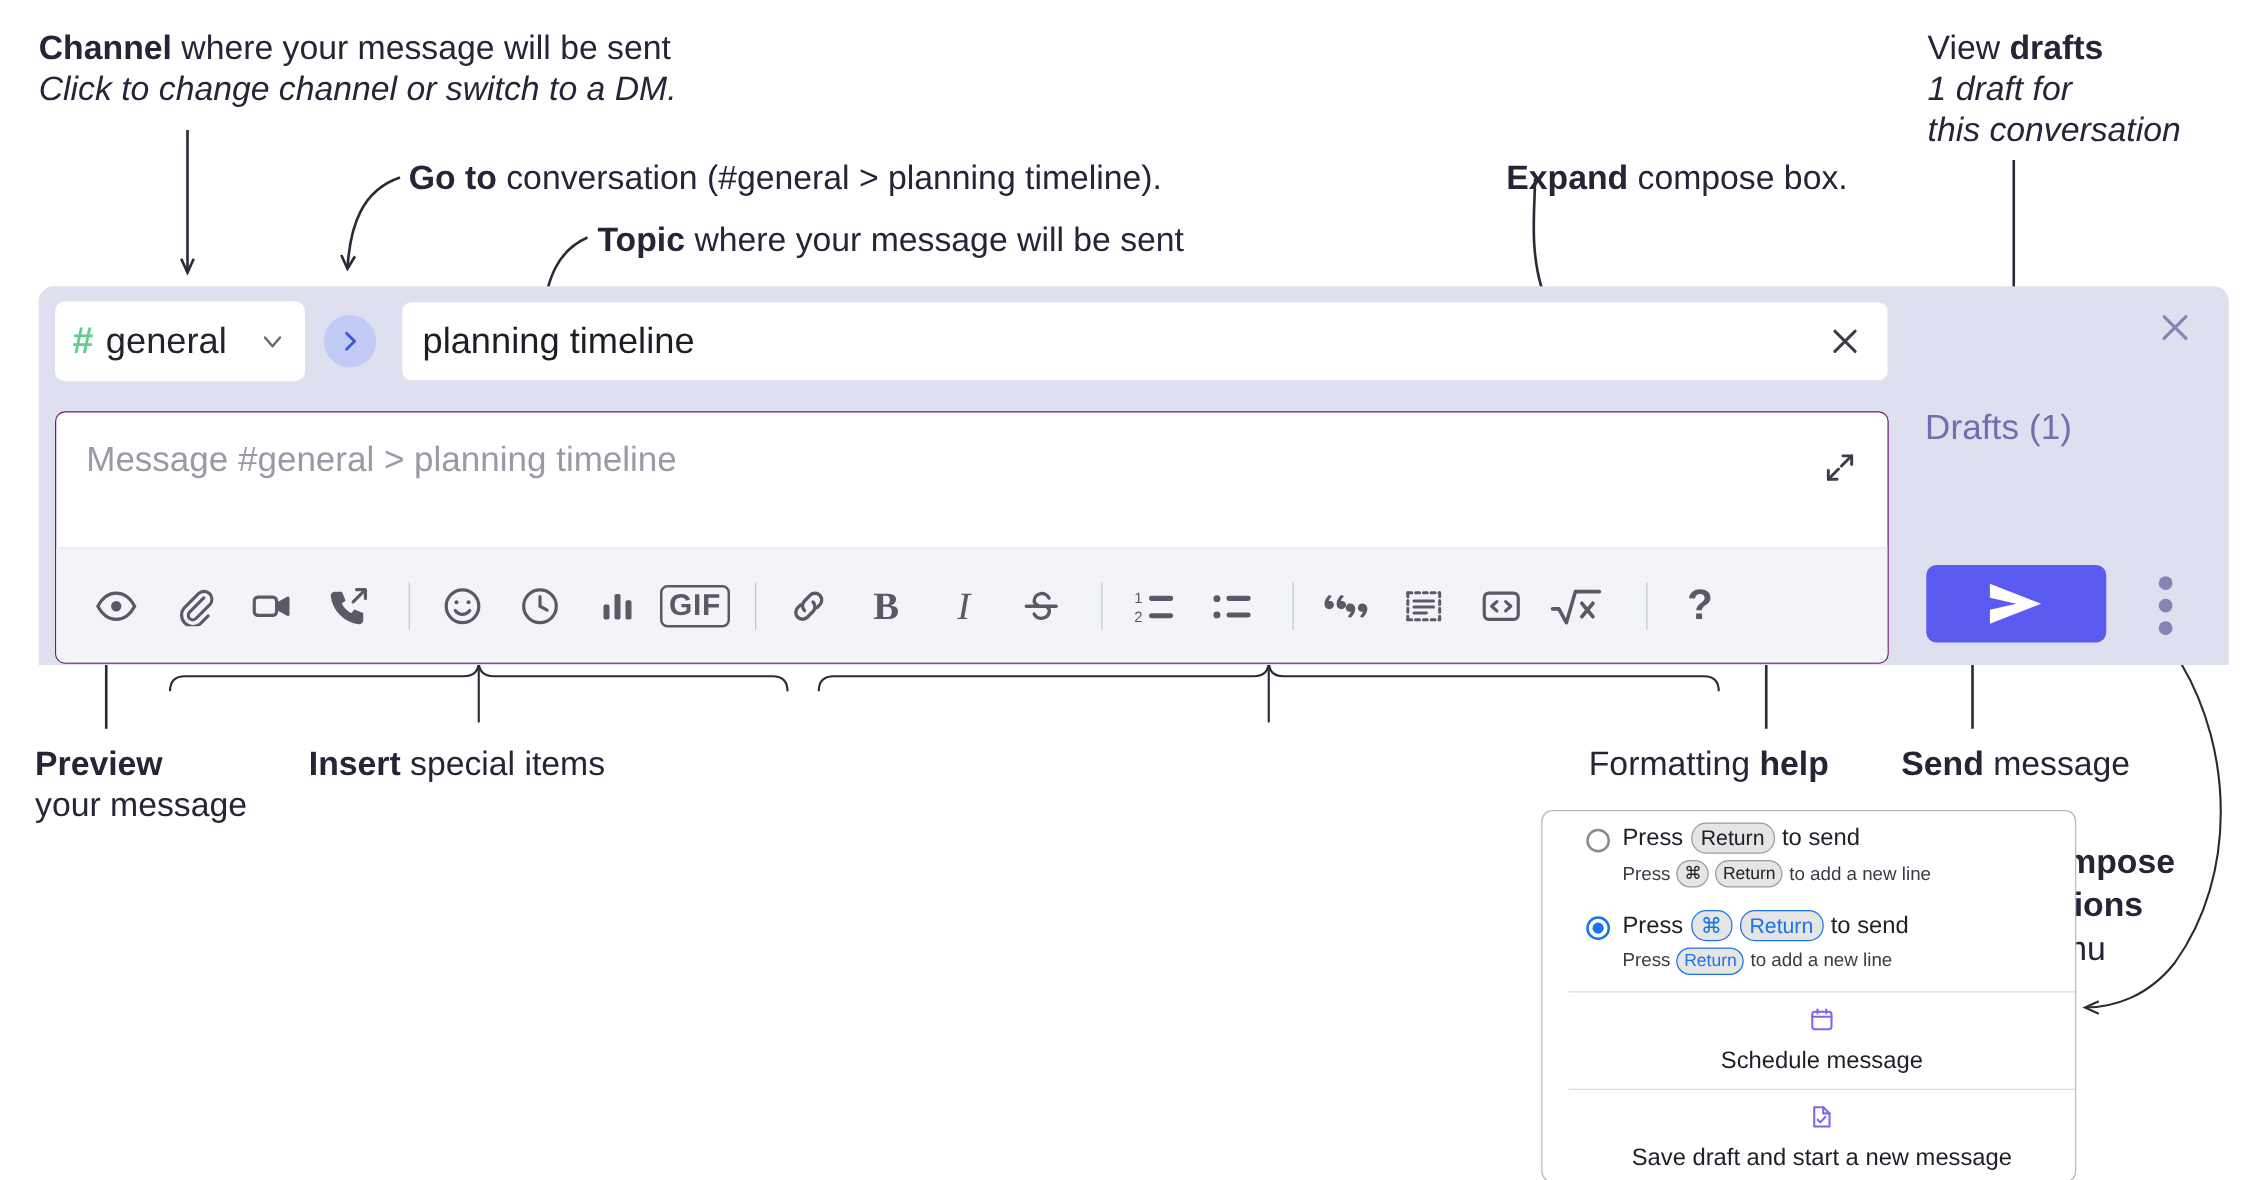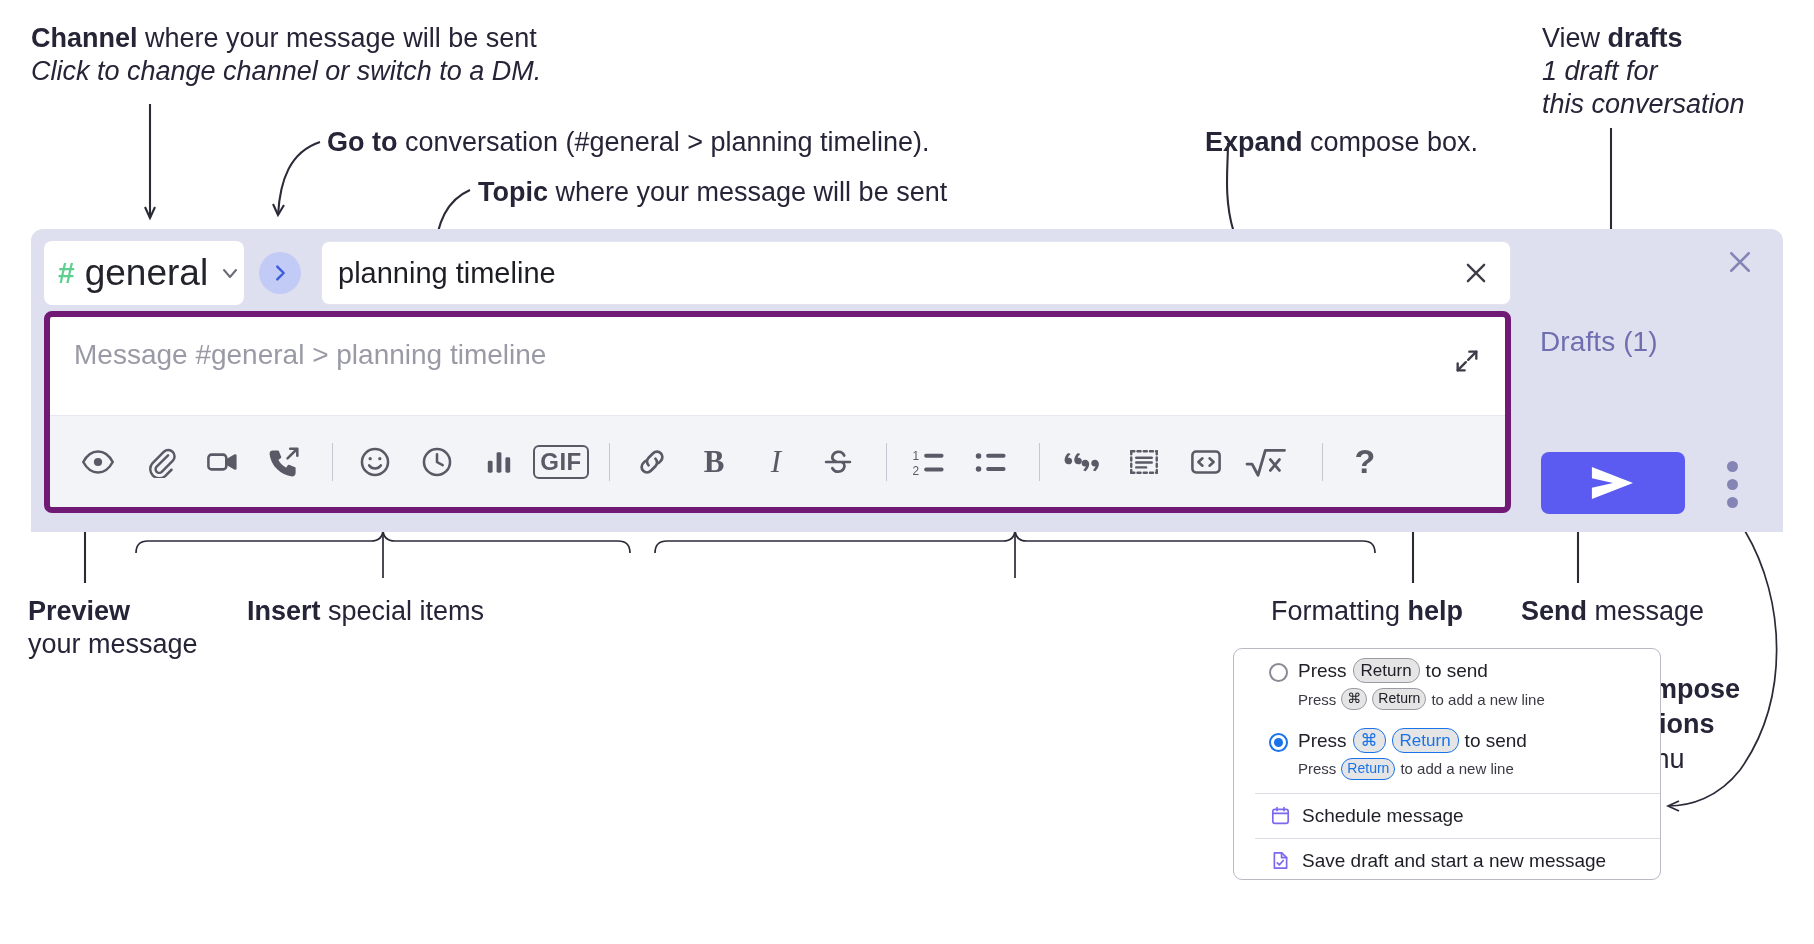--- a/index.html
+++ b/index.html
@@ -41,40 +41,40 @@
 
   
   .chan-row{position:absolute;left:0;top:0;height:64px;width:1467px;}
   .chan-select{
     position:absolute;left:0;top:0;width:200px;height:64px;
     background:#ffffff;border-radius:8px;
     display:flex;align-items:center;gap:10px;padding:0 14px;
     box-sizing:border-box;cursor:pointer;
   }
   .chan-hash{font-size:30px;font-weight:700;color:#5fcf91;line-height:1;}
-  .chan-name{font-size:37px;color:#23232b;flex:1;}
+  .chan-name{font-size:29px;color:#23232b;flex:1;}
   .chan-chev{color:#6b6b78;display:flex;align-items:center;}
 
   .goto-btn{
     position:absolute;left:215px;top:11px;width:42px;height:42px;border-radius:50%;
     background:#c2caf6;display:flex;align-items:center;justify-content:center;cursor:pointer;
   }
 
   .topic-field{
     position:absolute;left:277px;top:0;width:1190px;height:64px;
     background:#ffffff;border-radius:8px;border:1px solid #e3e4ef;
     box-sizing:border-box;display:flex;align-items:center;padding:0 16px;
   }
   .topic-text{font-size:29px;color:#1d1d24;flex:1;}
   .topic-clear{width:36px;height:36px;display:flex;align-items:center;justify-content:center;cursor:pointer;}
 
   
   .msg-body{
-    position:absolute;left:0;top:70px;width:1467px;height:202px;
-    background:#ffffff;border-radius:8px;border:6px solid #701a75;
+    position:absolute;left:0;top:88px;width:1467px;height:202px;
+    background:#ffffff;border-radius:8px;border:1px solid #701a75;
     box-sizing:border-box;overflow:hidden;
   }
   .msg-input{
     position:absolute;left:0;top:0;width:100%;height:110px;
     display:flex;align-items:flex-start;padding:22px 24px;box-sizing:border-box;
   }
   .msg-placeholder{font-size:28px;color:#9a9aa6;}
   .expand-btn{position:absolute;right:20px;top:26px;width:36px;height:36px;display:flex;align-items:center;justify-content:center;cursor:pointer;}
 
   .toolbar{
@@ -123,21 +123,21 @@
   .radio.on::after{content:"";position:absolute;left:3px;top:3px;width:9px;height:9px;border-radius:50%;background:#1a73e8;}
   .opt-main{font-size:19px;color:#202028;display:flex;align-items:center;gap:6px;white-space:nowrap;line-height:1.25;}
   .opt-sub{font-size:15px;color:#3a3a45;display:flex;align-items:center;gap:5px;white-space:nowrap;margin:5px 0 7px 29px;}
   .key{
     border:1px solid #9a9aa4;border-radius:12px;padding:1px 7px;font-size:17px;color:#202028;
     background:#e5e5e5;line-height:1.25;display:inline-block;
   }
   .key.sm{font-size:14px;padding:1px 5px;}
   .key.blue{border-color:#1a73e8;color:#1a73e8;}
   .menu-div{height:1px;background:#dcdce2;margin:4px 0;}
-  .menu-item{display:flex;align-items:center;gap:11px;padding:7px 14px;cursor:pointer;font-size:19px;color:#1e1e26;white-space:nowrap;}
+  .menu-item{display:flex;align-items:center;gap:11px;padding:7px 14px;cursor:pointer;font-size:19px;color:#1e1e26;white-space:nowrap;flex-direction:column;}
   .menu-item .mi-ic{width:22px;height:22px;flex:none;display:flex;align-items:center;justify-content:center;color:#7b68ee;}
 </style>
 </head>
 <body>
 
 <div class="stage">
 
   <div class="anno" style="left:31px;top:22px;">
     <div><b>Channel</b><span> where your message will be sent</span></div>
     <div class="it">Click to change channel or switch to a DM.</div>

